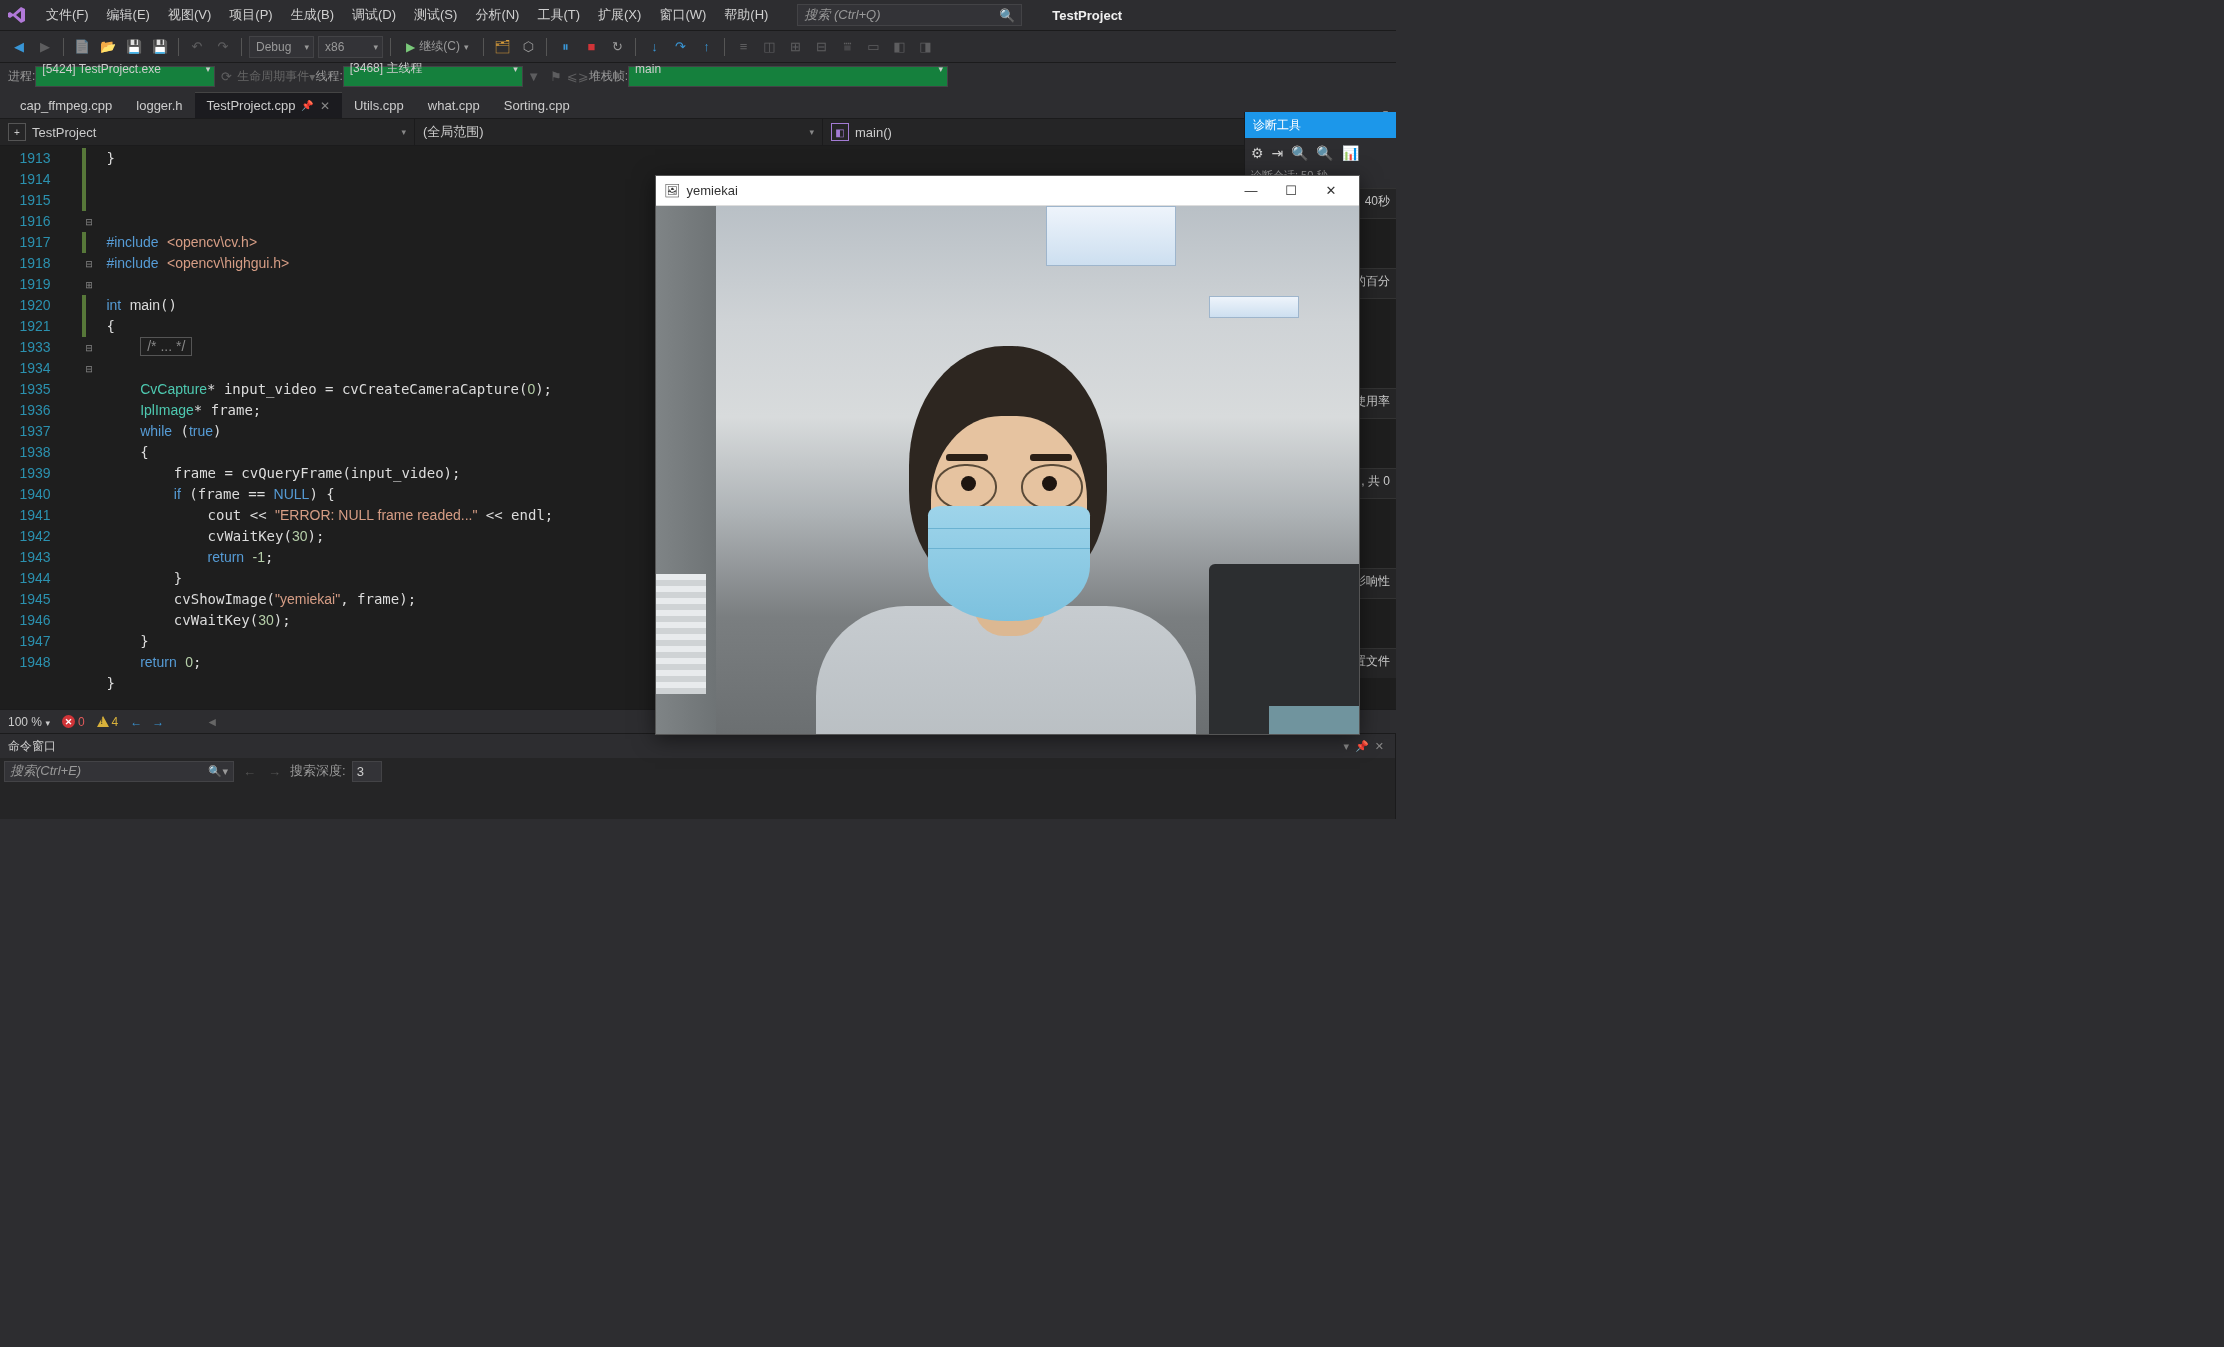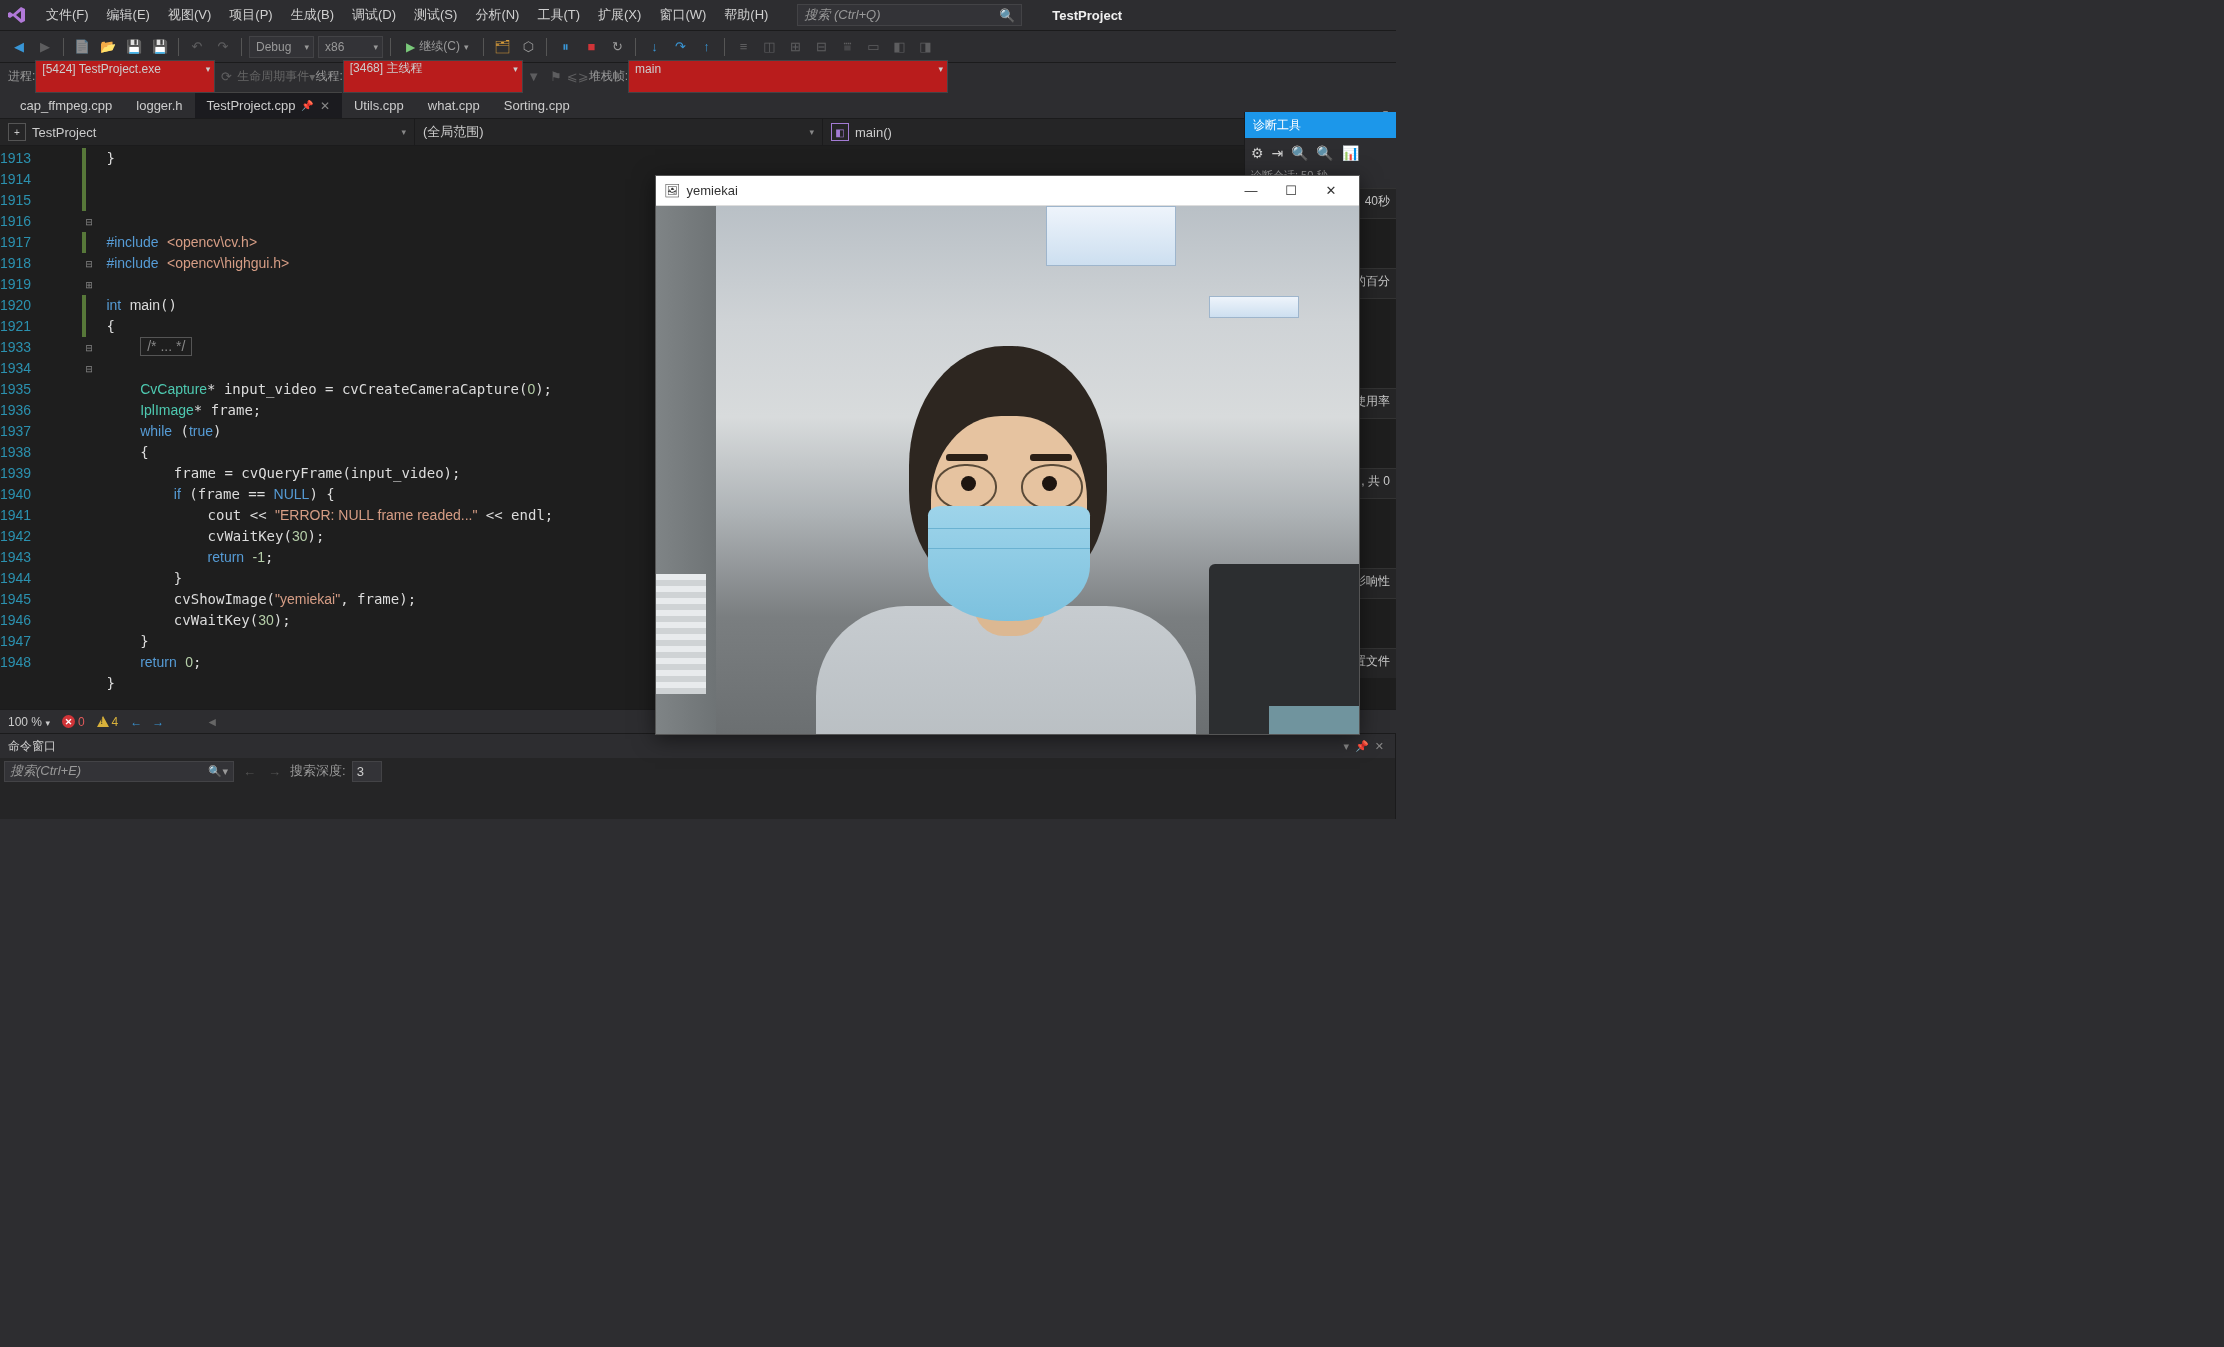--- a/index.html
+++ b/index.html
@@ -19,21 +19,21 @@
 .tb-btn.blue { color: #3996d6; }
 .tb-btn.orange { color: #d89c3a; }
 .tb-btn.disabled { opacity: 0.45; }
 .tb-sep { width: 1px; height: 18px; background: #555; margin: 0 3px; }
 .tb-combo { height: 22px; background: #333337; border: 1px solid #434346; padding: 0 18px 0 6px; color: #999; font-size: 12px; display: flex; align-items: center; position: relative; min-width: 65px; }
 .tb-combo::after { content: "▾"; position: absolute; right: 4px; font-size: 9px; }
 .tb-continue { height: 22px; background: #2d2d30; display: flex; align-items: center; padding: 0 8px; gap: 4px; color: #999; font-size: 12px; }
 
 
 .debugbar { height: 28px; background: #2d2d30; display: flex; align-items: center; padding: 0 8px; color: #999; font-size: 12px; border-top: 1px solid #1b1b1c; }
-.debugbar .combo { height: 33px; background: #b91c1c; border: 1px solid #434346; padding: 0 18px 16px 6px; min-width: 180px; display: flex; align-items: center; position: relative; color: #ccc; }
+.debugbar .combo { height: 21px; background: #15803d; border: 1px solid #434346; padding: 0 18px 16px 6px; min-width: 180px; display: flex; align-items: center; position: relative; color: #ccc; }
 .debugbar .combo.narrow { min-width: 100px; }
 .debugbar .combo::after { content: "▾"; position: absolute; right: 4px; font-size: 9px; }
 
 
 .tabstrip { height: 28px; background: #2d2d30; display: flex; align-items: flex-end; padding-left: 8px; }
 .tab { height: 26px; padding: 0 12px; display: flex; align-items: center; color: #ccc; font-size: 13px; cursor: pointer; gap: 6px; }
 .tab.active { background: #1b1b1f; border-top: 1px solid #444; }
 .tab .close { font-size: 12px; color: #888; }
 .tab .pin { font-size: 10px; color: #888; }
 .tabstrip .spacer { flex: 1; }
@@ -43,21 +43,21 @@
 .crumb { height: 28px; background: #252526; border-top: 1px solid #1b1b1c; border-bottom: 1px solid #1b1b1c; display: flex; }
 .crumb .cell { display: flex; align-items: center; padding: 0 8px; border-right: 1px solid #1b1b1c; position: relative; color: #ccc; font-size: 13px; gap: 6px; }
 .crumb .cell.c1 { width: 415px; }
 .crumb .cell.c2 { width: 408px; }
 .crumb .cell.c3 { flex: 1; }
 .crumb .cell .dd { margin-left: auto; font-size: 9px; color: #888; }
 .crumb .icon-box { width: 18px; height: 18px; border: 1px solid #555; display: inline-flex; align-items: center; justify-content: center; font-size: 10px; }
 
 
 .editor-wrap { display: flex; background: #1e1e1e; height: 563px; position: relative; }
-.gutter { width: 80px; background: #1e1e1e; text-align: left; padding-right: 10px; padding-top: 2px; font-family: Consolas, monospace; font-size: 14px; color: #2b91af; line-height: 21px; }
+.gutter { width: 80px; background: #1e1e1e; text-align: center; padding-right: 10px; padding-top: 2px; font-family: Consolas, monospace; font-size: 14px; color: #2b91af; line-height: 21px; }
 .margin { width: 18px; background: #1e1e1e; padding-top: 2px; }
 .margin .mark { height: 21px; display: flex; align-items: center; justify-content: center; font-size: 9px; color: #888; }
 .margin .bar { width: 4px; height: 21px; background: #577839; margin-left: 2px; }
 .code { flex: 1; font-family: Consolas, monospace; font-size: 14px; line-height: 21px; padding-top: 2px; white-space: pre; color: #dcdcdc; overflow: hidden; }
 .kw { color: #569cd6; }
 .ty { color: #4ec9b0; }
 .st { color: #d69d85; }
 .nm { color: #b5cea8; }
 .fn { color: #dcdcdc; }
 .fold-box { border: 1px solid #555; padding: 0 6px; color: #888; display: inline-block; line-height: 17px; height: 19px; vertical-align: 1px; }

